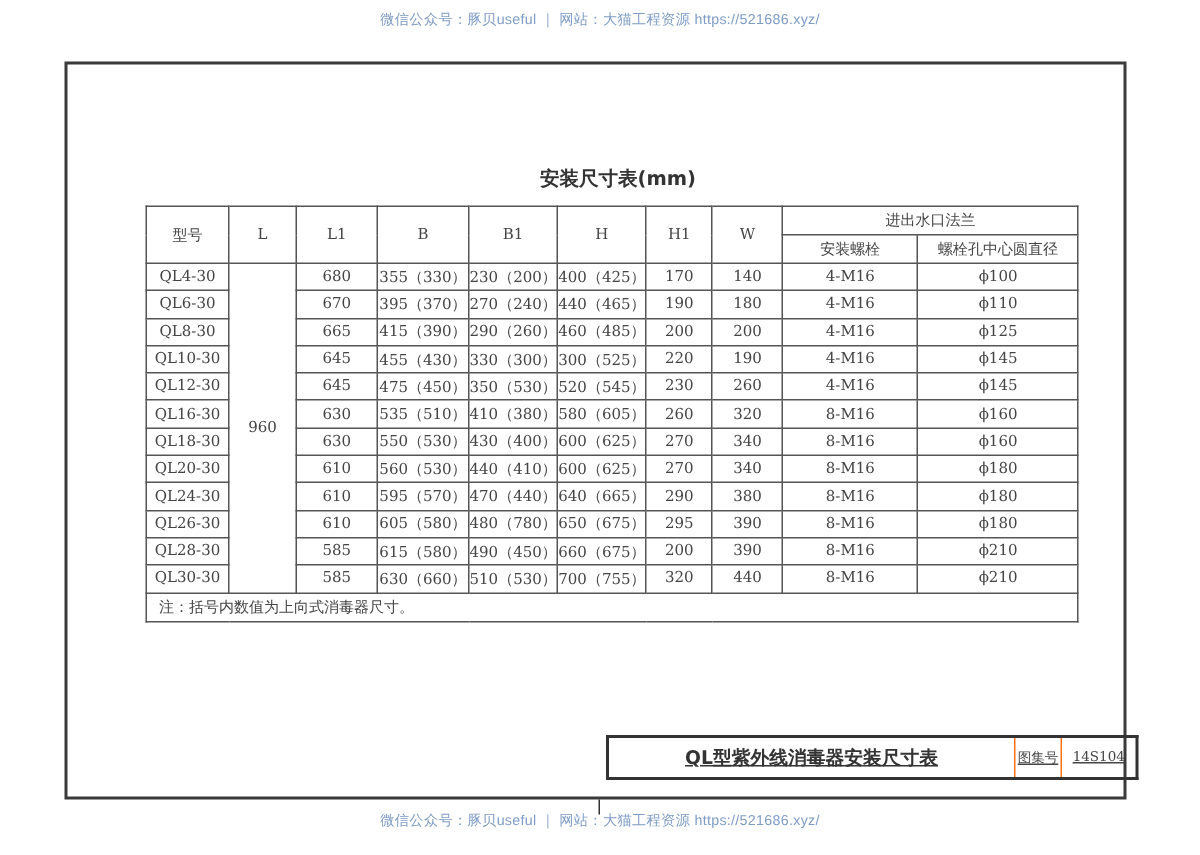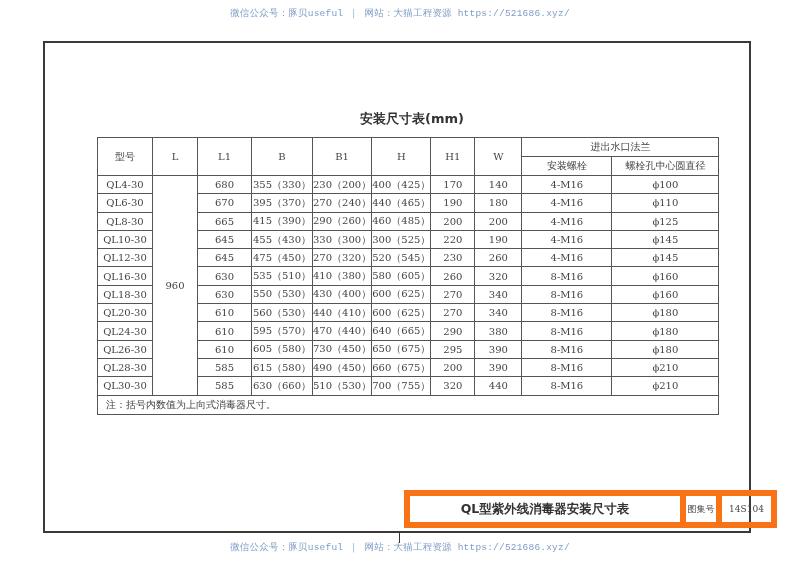--- a/index.html
+++ b/index.html
@@ -1,39 +1,39 @@
 <!DOCTYPE html>
 <html><head>
 <meta charset="utf-8">
 <style>
   html, body { margin:0; padding:0; }
   body { width:800px; height:570px; background:#ffffff; position:relative; overflow:hidden;
          font-family:"DejaVu Serif", serif; color:#333; }
   .watermark { position:absolute; left:0; width:800px; text-align:center; font-size:9.5px;
-               color:#7f9cc6; font-family:Liberation Mono, monospace; letter-spacing:0.2px; }
+               color:#7f9cc6; font-family:Liberation Sans, sans-serif; letter-spacing:0.2px; }
   .wm-top { top:7px; }
   .wm-bottom { top:541px; }
   .frame { position:absolute; left:43px; top:41px; width:708px; height:492px;
            border:2px solid #3a3a3a; box-sizing:border-box; }
   .table-title { position:absolute; left:12px; width:800px; top:110px; text-align:center;
                  font-family:"DejaVu Sans", sans-serif; font-weight:bold; font-size:13px; color:#333; }
   table.dims { position:absolute; left:97px; top:137px; border-collapse:collapse;
                font-size:10px; color:#444; }
   table.dims td, table.dims th { border:1px solid #555; text-align:center; padding:0;
                font-weight:normal; white-space:nowrap; }
   table.dims { border:1.5px solid #333; }
   table.dims th { height:18px; }
   table.dims td { height:17.3px; }
   .note { text-align:left !important; padding-left:8px !important; height:18px !important; }
   .col-model { width:54px; } .col-L { width:44px; } .col-L1 { width:53px; }
   .col-B { width:60px; } .col-B1 { width:57px; } .col-H { width:52px; }
   .col-H1 { width:43px; } .col-W { width:46px; } .col-bolt { width:89px; } .col-dia { width:106px;font-family:Liberation Mono, monospace; }
   .titleblock { position:absolute; left:404px; top:490px; border-collapse:collapse;
                 font-size:9px; color:#444; }
-  .titleblock td { border:6px solid #f97316; text-align:center; padding:0; white-space:nowrap; }
+  .titleblock td { border:1px solid #f97316; text-align:center; padding:0; white-space:nowrap;text-decoration:underline; }
   .titleblock { border:2px solid #333; }
   .tb-main { font-family:"DejaVu Sans", sans-serif; font-weight:bold; font-size:12.5px; color:#333; height:26px; }
   .tb-sign { height:16px; font-size:8.5px; }
   .sig { font-style:italic; font-family:"DejaVu Serif", serif; color:#222; }
   .center-tick { position:absolute; left:399px; top:533px; width:1px; height:10px; background:#333; }
 </style>
 </head>
 <body>
 
 <div class="watermark wm-top">微信公众号：豚贝useful ｜ 网站：大猫工程资源 https://521686.xyz/</div>
@@ -103,21 +103,21 @@
       <td>300（525）</td>
       <td>220</td>
       <td>190</td>
       <td>4-M16</td>
       <td>ϕ145</td>
     </tr>
     <tr>
       <td>QL12-30</td>
       <td>645</td>
       <td>475（450）</td>
-      <td>270（320）</td>
+      <td>350（530）</td>
       <td>520（545）</td>
       <td>230</td>
       <td>260</td>
       <td>4-M16</td>
       <td>ϕ145</td>
     </tr>
     <tr>
       <td>QL16-30</td>
       <td>630</td>
       <td>535（510）</td>
@@ -158,21 +158,21 @@
       <td>640（665）</td>
       <td>290</td>
       <td>380</td>
       <td>8-M16</td>
       <td>ϕ180</td>
     </tr>
     <tr>
       <td>QL26-30</td>
       <td>610</td>
       <td>605（580）</td>
-      <td>730（450）</td>
+      <td>480（780）</td>
       <td>650（675）</td>
       <td>295</td>
       <td>390</td>
       <td>8-M16</td>
       <td>ϕ180</td>
     </tr>
     <tr>
       <td>QL28-30</td>
       <td>585</td>
       <td>615（580）</td>

